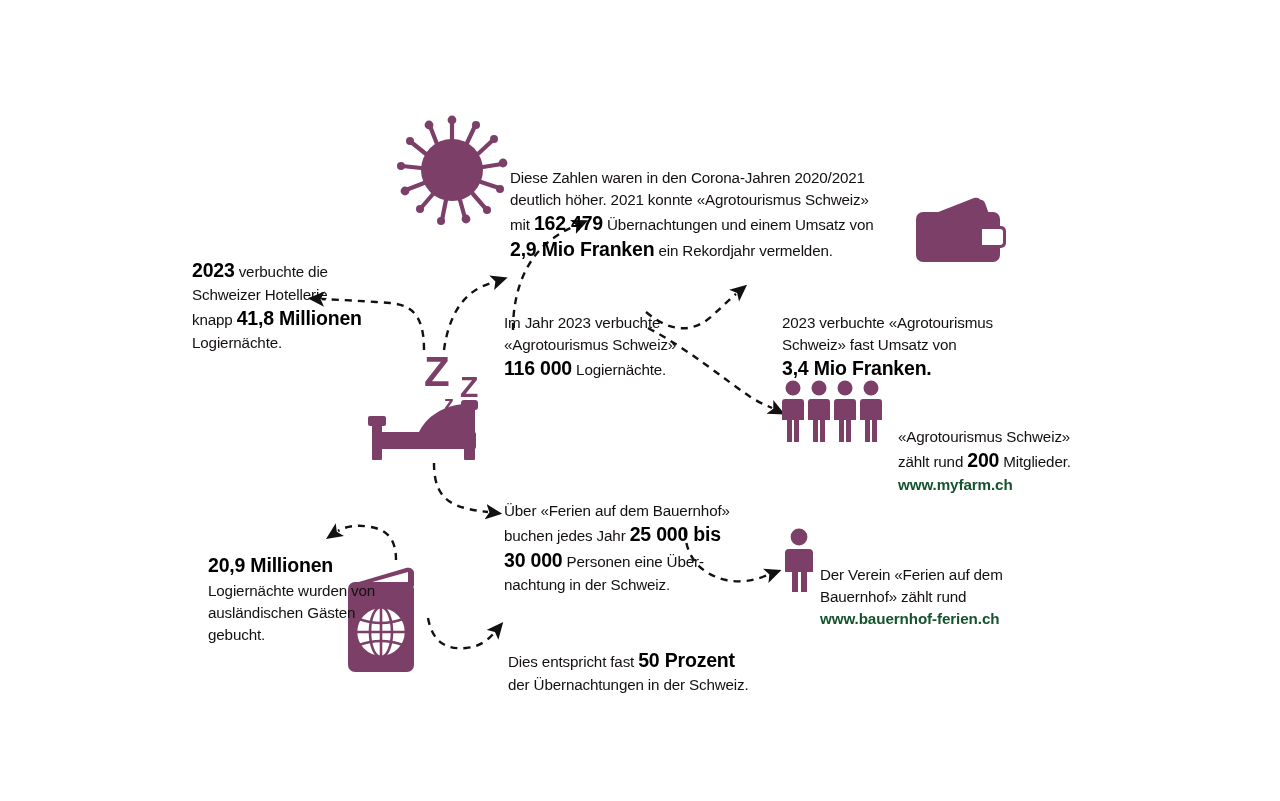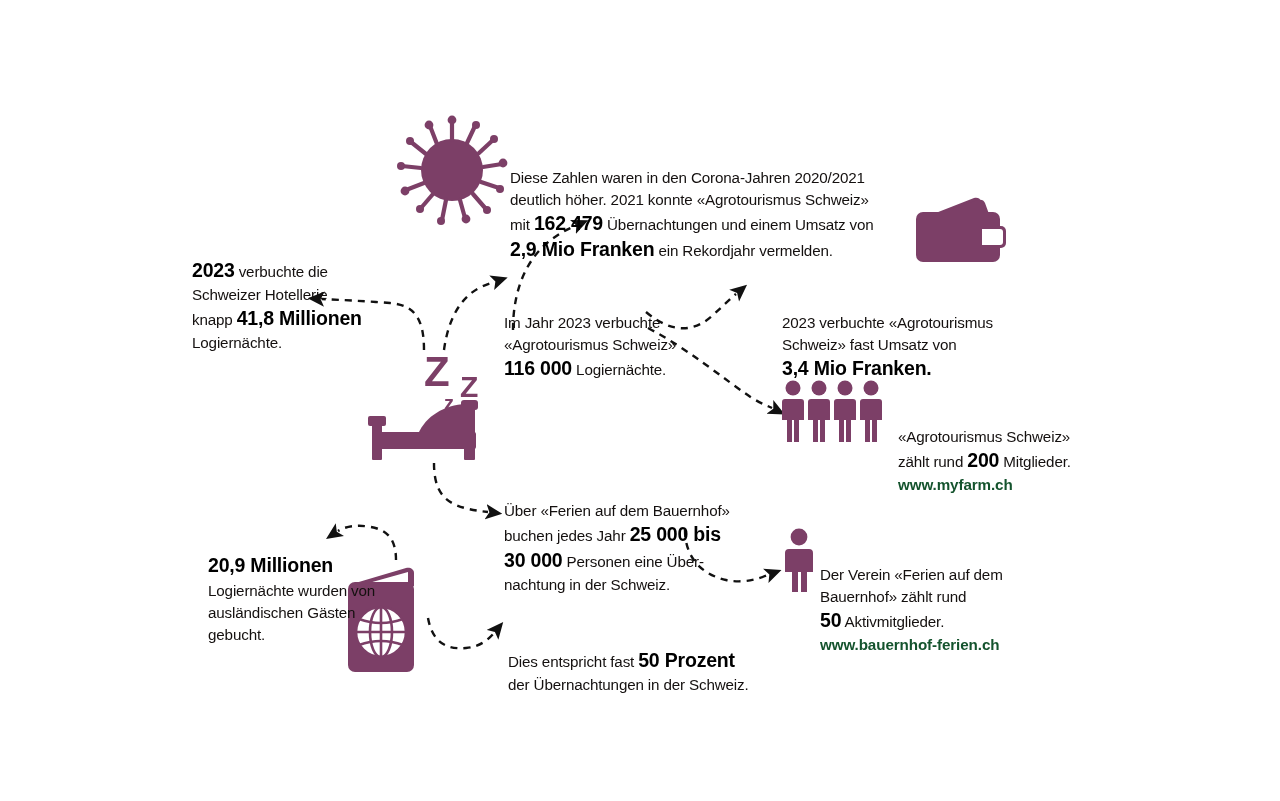--- a/index.html
+++ b/index.html
@@ -238,21 +238,20 @@
   <div class="txt" style="left:504px; top:460px; width:250px;">
     <div><span>Über «Ferien auf dem Bauernhof»</span></div>
     <div style="line-height:24px;"><span>buchen jedes Jahr </span><span class="hl">25 000 bis</span></div>
     <div style="line-height:24px;"><span class="hl">30 000</span><span> Personen eine Über-</span></div>
     <div><span>nachtung in der Schweiz.</span></div>
   </div>
 
   <div class="txt" style="left:820px; top:524px; width:220px;">
     <div><span>Der Verein «Ferien auf dem</span></div>
     <div><span>Bauernhof» zählt rund</span></div>
-    <div style="line-height:24px;"><span class="hl">50</span><span> Aktivmitglieder.</span></div>
     <div><a class="url" href="#" style="text-decoration:none;">www.bauernhof-ferien.ch</a></div>
   </div>
 
   <div class="txt" style="left:208px; top:512px; width:220px;">
     <div style="line-height:26px;"><span class="hl">20,9 Millionen</span></div>
     <div><span>Logiernächte wurden von</span></div>
     <div><span>ausländischen Gästen</span></div>
     <div><span>gebucht.</span></div>
   </div>
 

